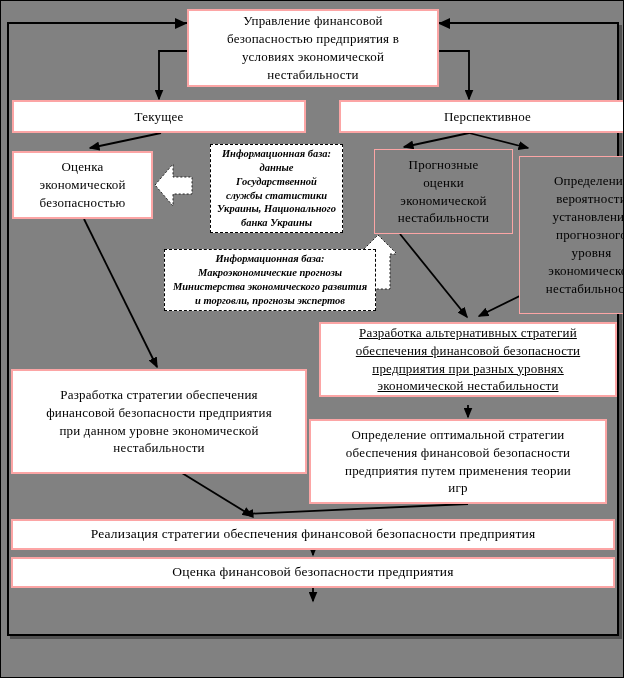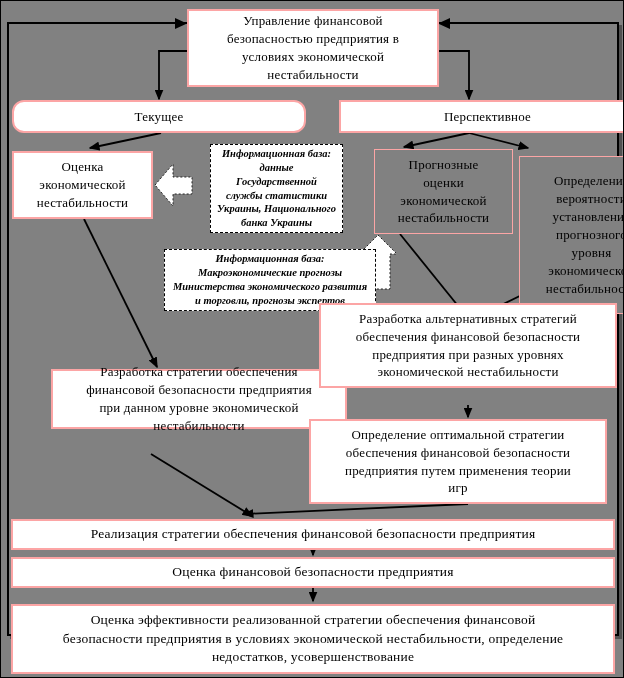--- a/index.html
+++ b/index.html
@@ -76,27 +76,27 @@
     <polygon points="154,184 172,163 172,176 191,176 191,193 172,193 172,205" fill="#fff" stroke="#222" stroke-width="1" stroke-dasharray="2,2"></polygon>
 
     <polygon points="377,234 396,253 389,253 389,288 351,288 351,269 366,269 366,253 358,253" fill="#fff" stroke="#222" stroke-width="1" stroke-dasharray="2,2"></polygon>
   </svg>
 
   <div class="box" style="left:186px;top:8px;width:252px;height:78px;">Управление финансовой
 безопасностью предприятия в
 условиях экономической
 нестабильности</div>
 
-  <div class="box" style="left:11px;top:99px;width:294px;height:33px;border-radius:12px;">Текущее</div>
+  <div class="box" style="left:11px;top:99px;width:294px;height:33px;">Текущее</div>
 
   <div class="box" style="left:318px;top:99px;width:297px;height:33px;margin-left:20px;">Перспективное</div>
 
   <div class="box" style="left:11px;top:150px;width:141px;height:68px;">Оценка
 экономической
-нестабильности</div>
+безопасностью</div>
 
   <div class="box info" style="left:186px;top:143px;width:133px;height:89px;">Информационная база:
 данные
 Государственной
 службы статистики
 Украины, Национального
 банка Украины</div>
 
   <div class="box gray" style="left:325px;top:148px;width:139px;height:85px;">Прогнозные
 оценки
@@ -109,36 +109,33 @@
 прогнозного
 уровня
 экономической
 нестабильности</div>
 
   <div class="box info" style="left:140px;top:248px;width:212px;height:62px;">Информационная база:
 Макроэкономические прогнозы
 Министерства экономического развития
 и торговли, прогнозы экспертов</div>
 
-  <div class="box" style="left:10px;top:368px;width:296px;height:60px;margin-left:40px;">Разработка стратегии обеспечения
+  <div class="box" style="left:10px;top:368px;width:296px;height:105px;">Разработка стратегии обеспечения
 финансовой безопасности предприятия
 при данном уровне экономической
 нестабильности</div>
 
-  <div class="box" style="left:318px;top:302px;width:298px;height:85px;">Разработка альтернативных стратегий
+  <div class="box" style="left:318px;top:321px;width:298px;height:75px;text-decoration:underline;">Разработка альтернативных стратегий
 обеспечения финансовой безопасности
 предприятия при разных уровнях
 экономической нестабильности</div>
 
   <div class="box" style="left:308px;top:418px;width:298px;height:85px;">Определение оптимальной стратегии
 обеспечения финансовой безопасности
 предприятия путем применения теории
 игр</div>
 
   <div class="box wide" style="left:10px;top:518px;width:604px;height:31px;">Реализация стратегии обеспечения финансовой безопасности предприятия</div>
 
   <div class="box wide" style="left:10px;top:556px;width:604px;height:31px;">Оценка финансовой безопасности предприятия</div>
 
-  <div class="box wide" style="left:10px;top:603px;width:604px;height:70px;">Оценка эффективности реализованной стратегии обеспечения финансовой
-безопасности предприятия в условиях экономической нестабильности, определение
-недостатков, усовершенствование</div>
 
 </div>
 
 </body></html>

